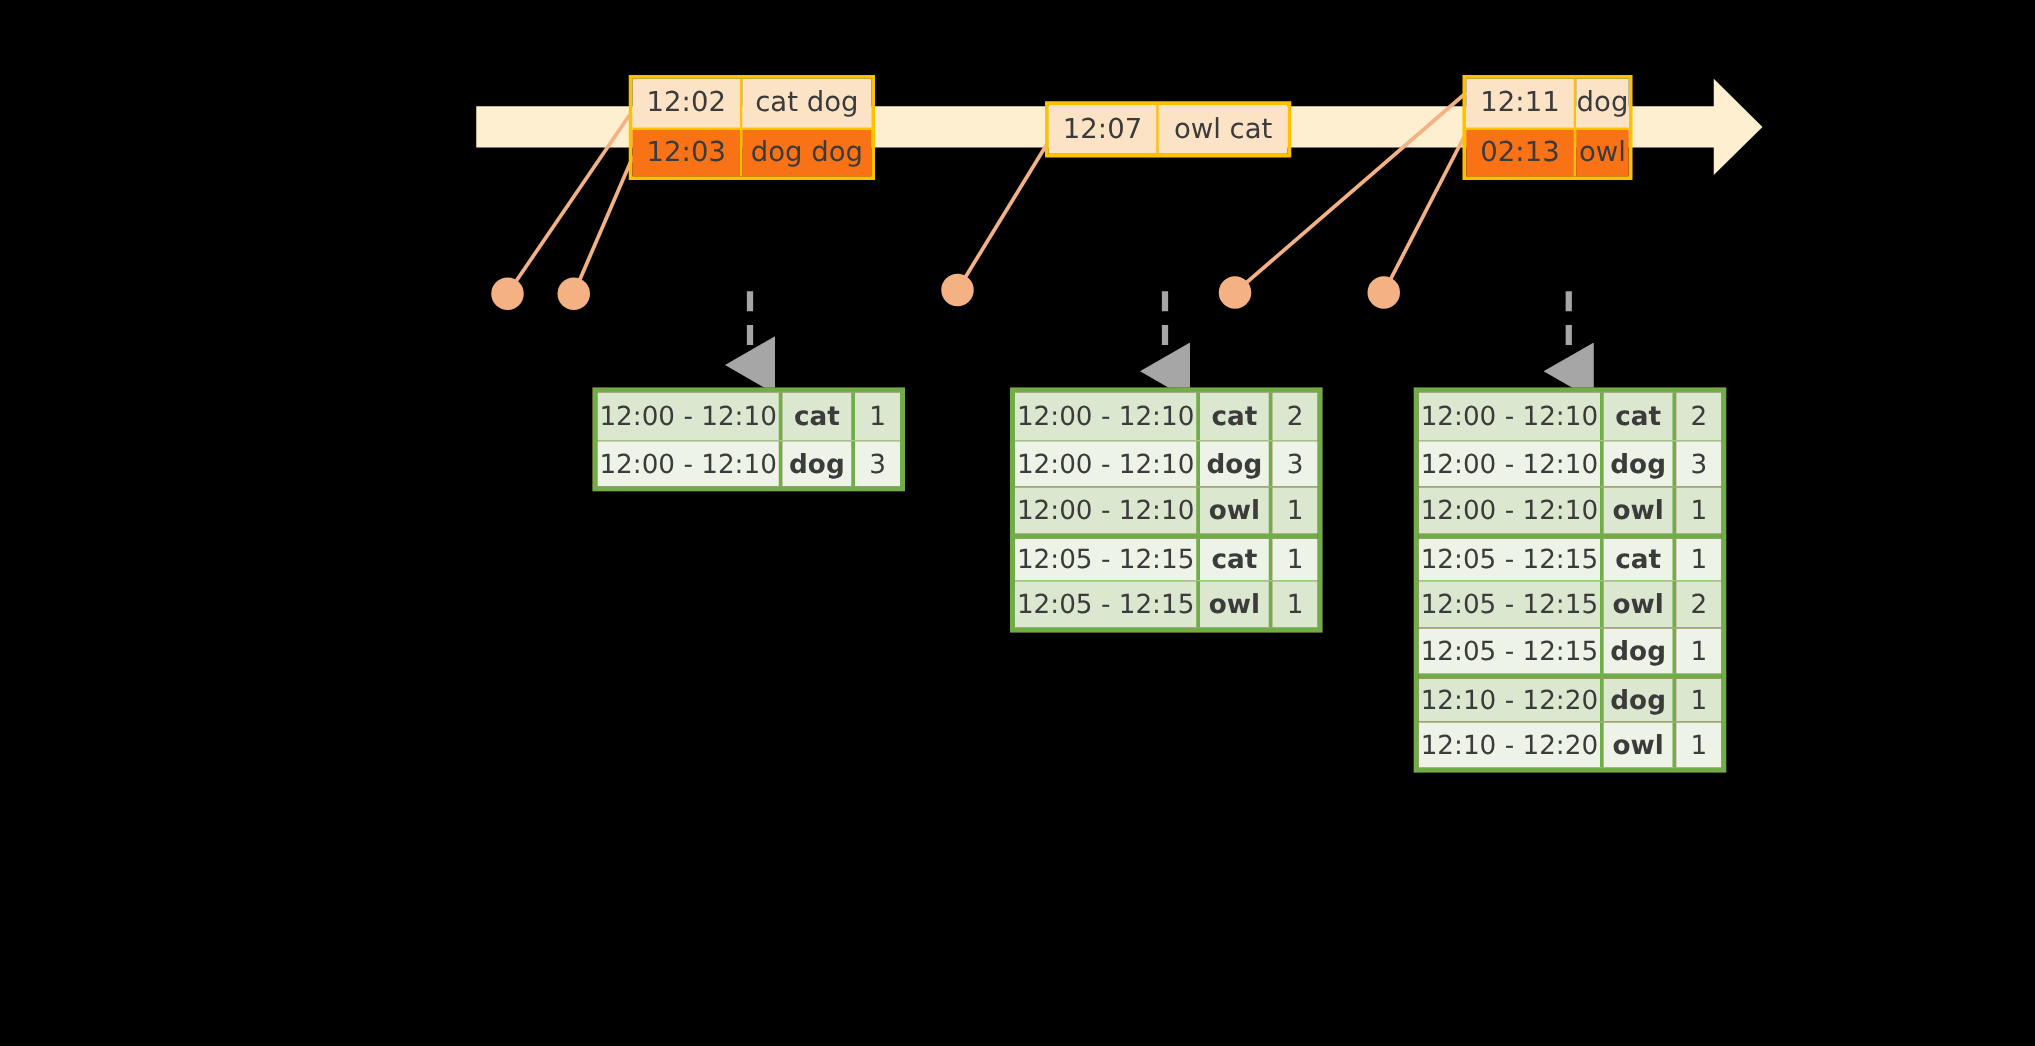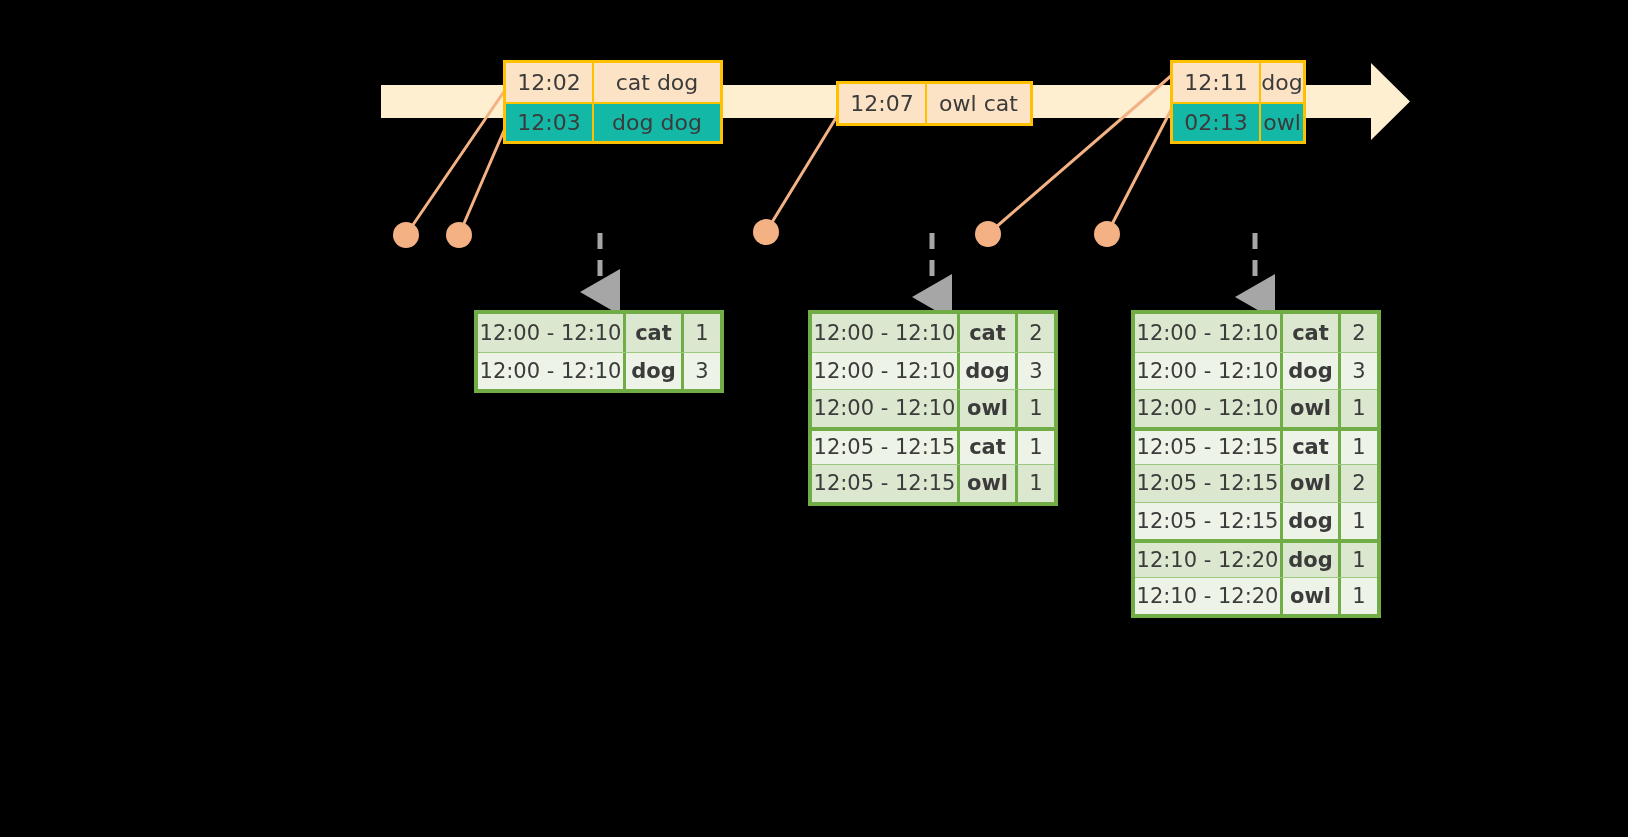--- a/index.html
+++ b/index.html
@@ -48,21 +48,21 @@
     justify-content: center;
     box-sizing: border-box;
     font-size: 22px;
     color: #3b3b3b;
     font-family: "DejaVu Sans", sans-serif;
     white-space: nowrap;
   }
   .evt-time { width: 88px; border-right: 2px solid #FFC000; }
   .evt-val  { flex: 1 1 auto; }
   .shade-a  { background: #FCE3C6; }
-  .shade-b  { background: #14b8a6; }
+  .shade-b  { background: #f97316; }
 
   
   .res-table {
     position: absolute;
     border: 4px solid #70AD47;
     box-sizing: border-box;
     display: flex;
     flex-direction: column;
     background: #7f1d1d;
     text-align: right;
@@ -122,21 +122,21 @@
       <circle cx="1107" cy="234" r="13"></circle>
     </g>
 
     <g stroke="#A6A6A6" stroke-width="5" fill="none" stroke-dasharray="16 11" marker-end="url(#grayhead)">
       <line x1="600" y1="233" x2="600" y2="292"></line>
       <line x1="932" y1="233" x2="932" y2="297"></line>
       <line x1="1255" y1="233" x2="1255" y2="297"></line>
     </g>
   </svg>
 
-  <div class="evt-box" style="left:503px; top:60px; width:220px;justify-content:space-between;">
+  <div class="evt-box" style="left:503px; top:60px; width:197px;justify-content:space-between;">
     <div class="evt-row">
       <div class="evt-cell evt-time shade-a">12:02</div>
       <div class="evt-cell evt-val shade-a">cat dog</div>
     </div>
     <div class="evt-row">
       <div class="evt-cell evt-time shade-b">12:03</div>
       <div class="evt-cell evt-val shade-b">dog dog</div>
     </div>
   </div>
 

